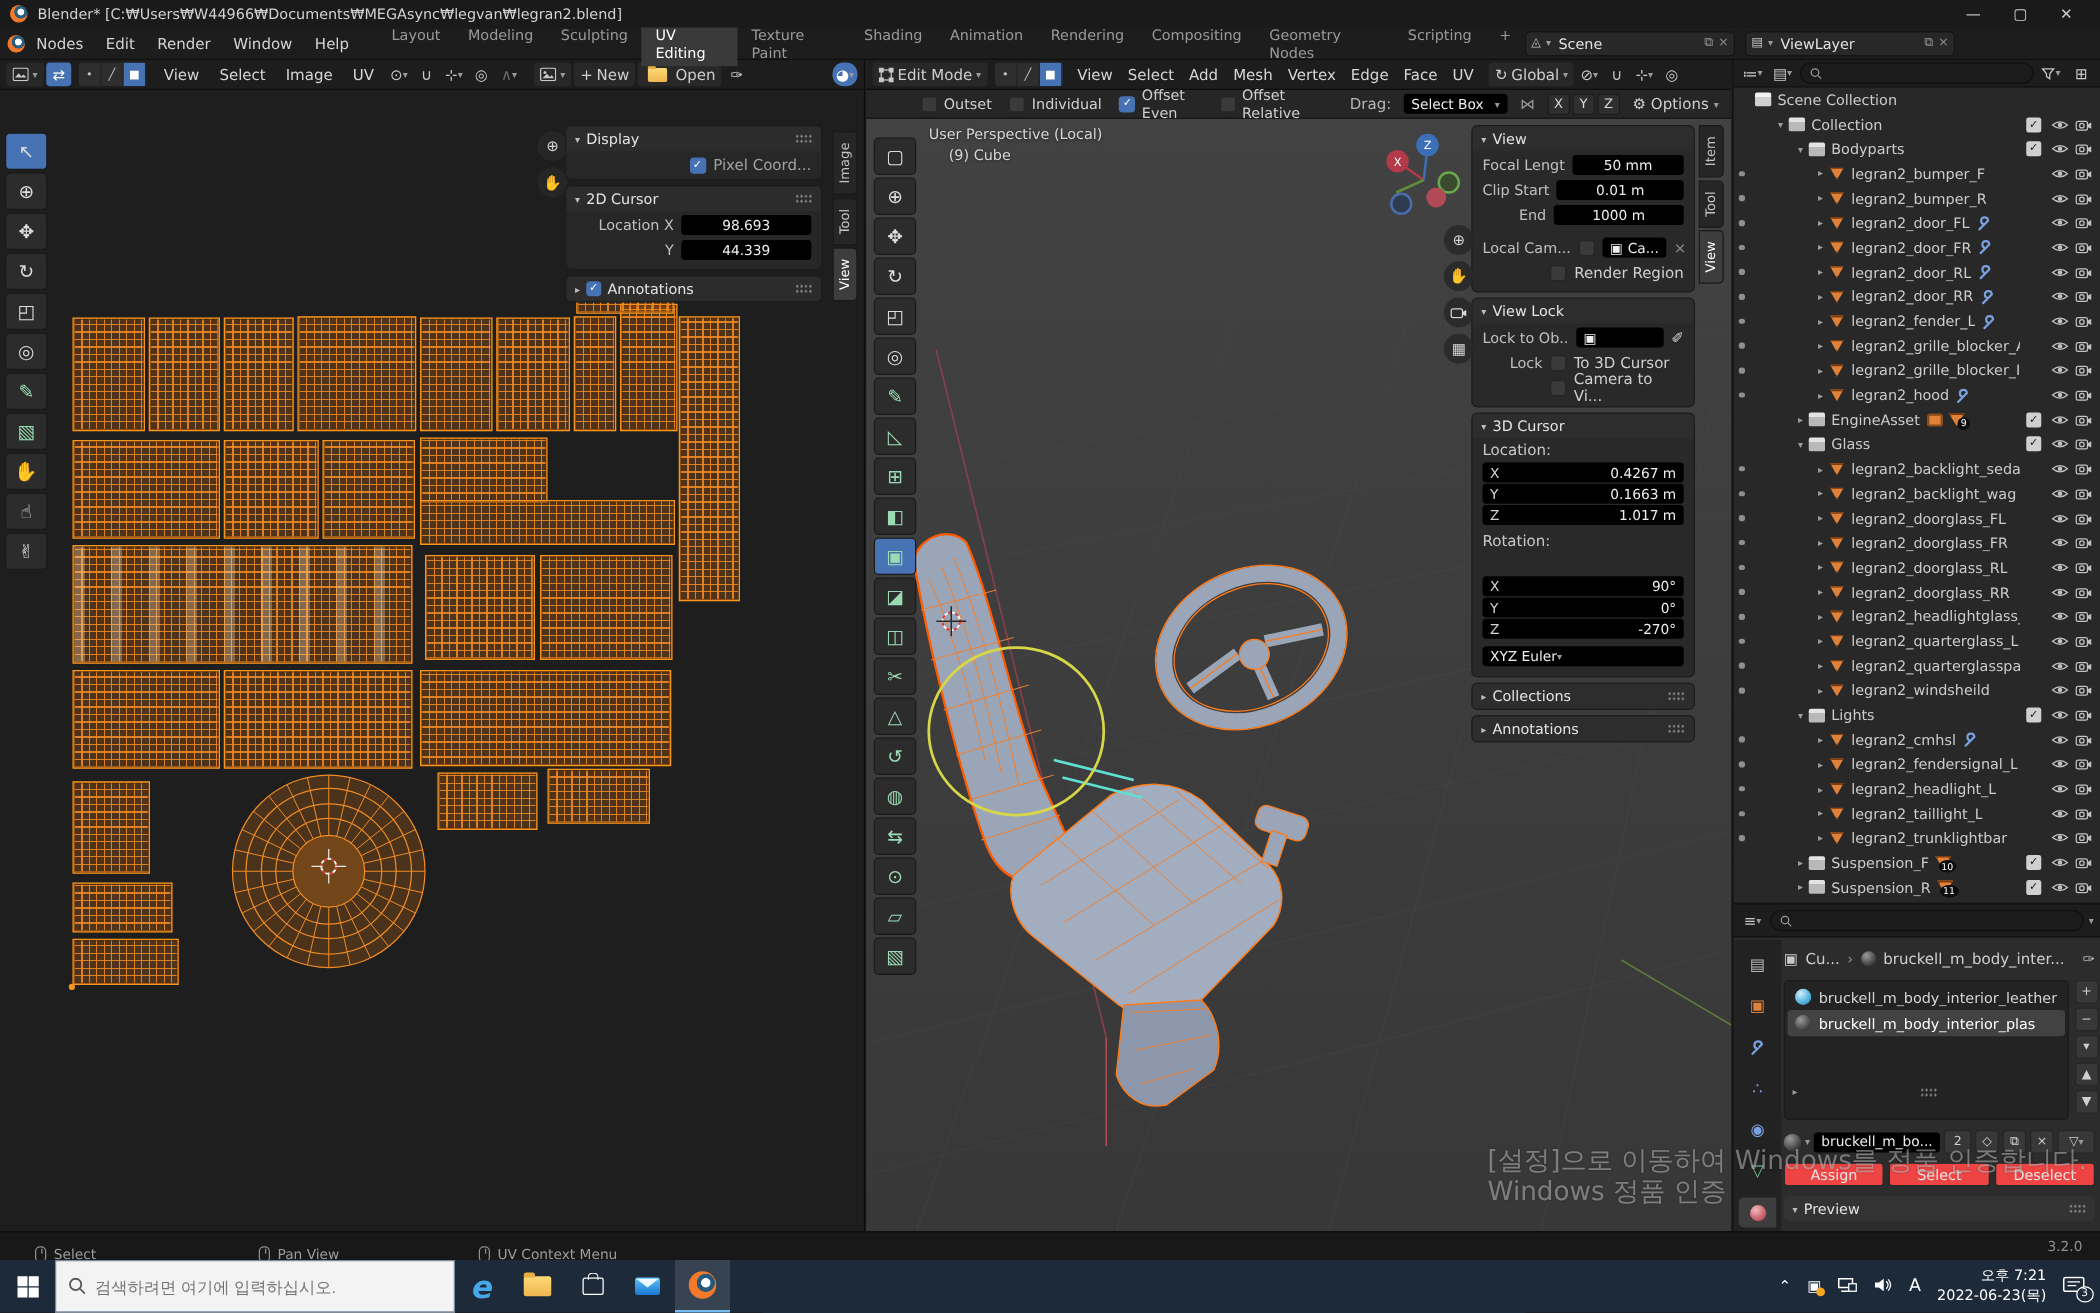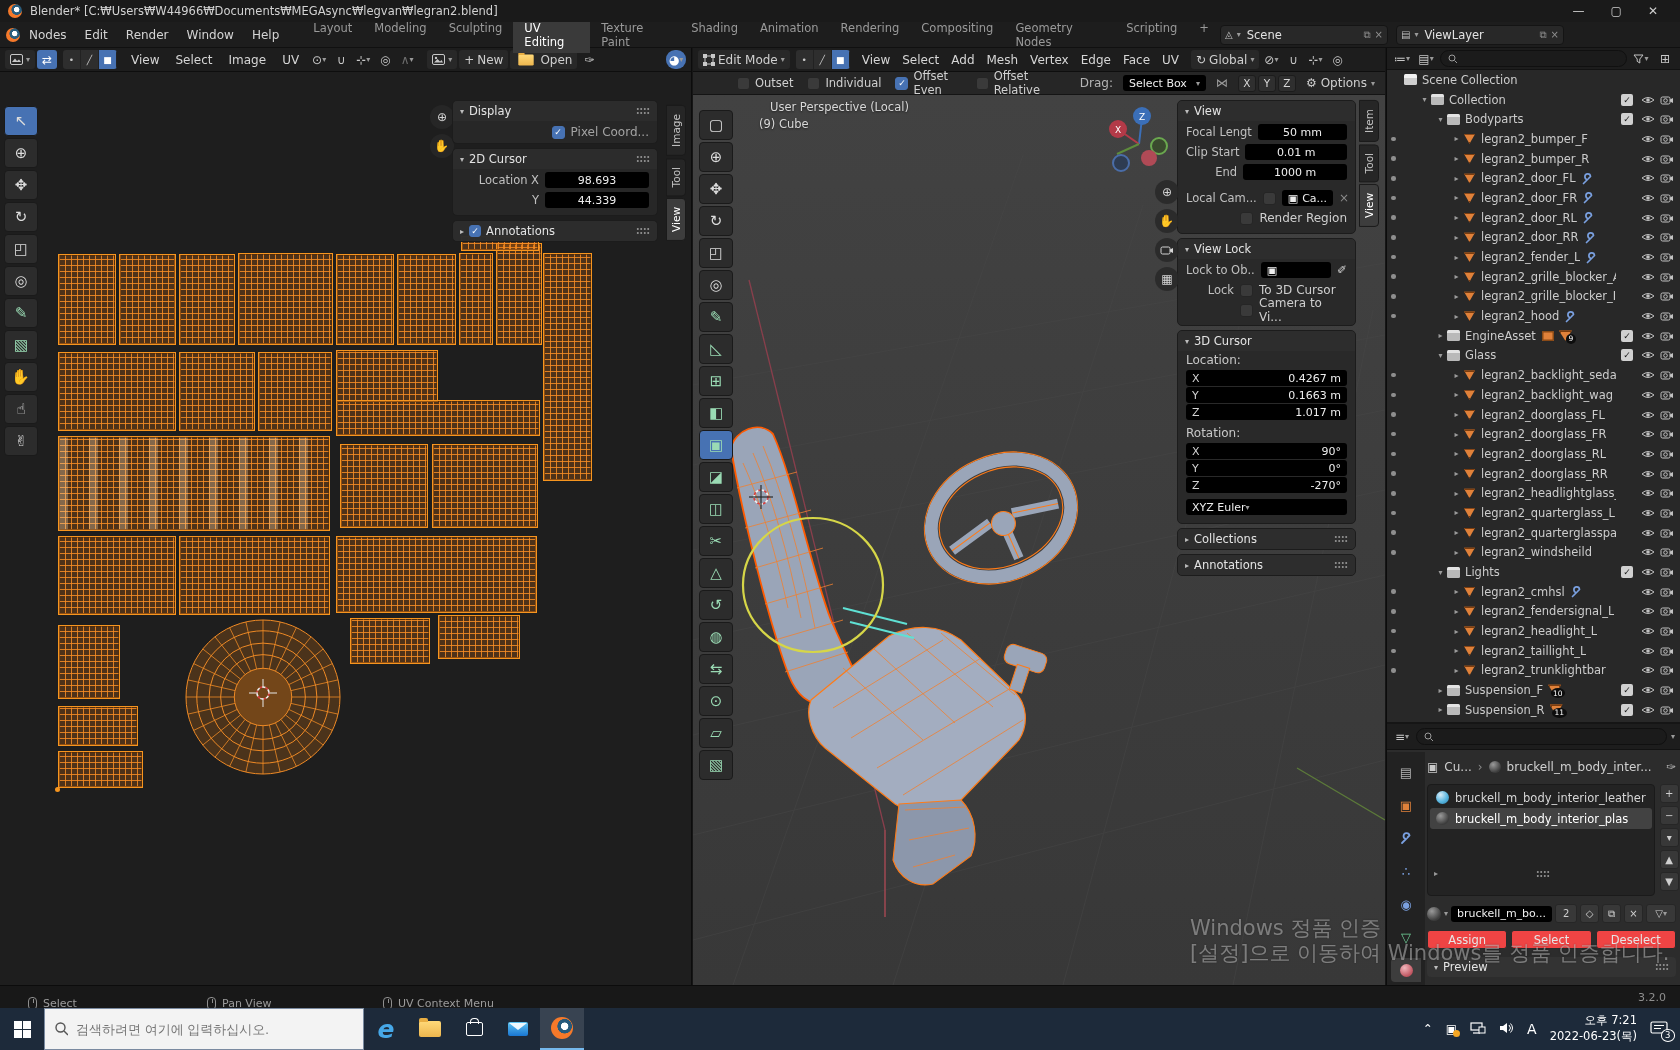--- a/index.html
+++ b/index.html
@@ -522,21 +522,21 @@
   <ellipse cx="120" cy="490" rx="70" ry="67" fill="none" stroke="#d6d648" stroke-width="2.2"></ellipse>
 
   <g>
    <circle cx="68" cy="402" r="7" fill="none" stroke="#d84040" stroke-width="1.6" stroke-dasharray="3 3"></circle>
    <circle cx="68" cy="402" r="7" fill="none" stroke="#f2f2f2" stroke-width="1.6" stroke-dasharray="3 3" stroke-dashoffset="3"></circle>
    <line x1="68" y1="390" x2="68" y2="414" stroke="#2a2a2a" stroke-width="1.2"></line>
    <line x1="56" y1="402" x2="80" y2="402" stroke="#2a2a2a" stroke-width="1.2"></line>
   </g>
  </svg>
 
- <div class="vp-label" style="left:77px;top:52px">User Perspective (Local)</div>
+ <div class="vp-label" style="left:50px;top:52px">User Perspective (Local)</div>
  <div class="vp-label" style="left:66px;top:69px">(9) Cube</div>
 
  <div class="vtoolbar" style="left:6px;top:62px">
 
  <div class="tbtn">
         <span class="ti" data-icon="select-box"></span>
       </div>
       <div class="tbtn">
         <span class="ti" data-icon="cursor"></span>
       </div>
@@ -685,21 +685,21 @@
           </div>
           <div class="nfield wide" style="width:auto">
             <span class="ax">Y</span>
             <span>0.1663 m</span>
           </div>
           <div class="nfield wide" style="width:auto">
             <span class="ax">Z</span>
             <span>1.017 m</span>
           </div>
         </div>
-   <div style="padding:5px 8px 2px;color:#c8c8c8">Rotation:</div>
+   <div style="padding:5px 8px 20px;color:#c8c8c8">Rotation:</div>
    <div style="display:flex;flex-direction:column;gap:1px;margin:1px 8px">
 
    <div class="nfield wide" style="width:auto">
             <span class="ax">X</span>
             <span>90°</span>
           </div>
           <div class="nfield wide" style="width:auto">
             <span class="ax">Y</span>
             <span>0°</span>
           </div>
@@ -1804,22 +1804,22 @@
       </span>
       <span class="sb-item" style="left: 383px;">
    <span class="mouse"></span>
         <span>UV Context Menu</span>
       </span>
     </div>
  <span style="margin-left:auto;padding-right:14px;color:#8f8f8f">3.2.0</span>
 </div>
 
 <div id="watermark">
+ <div>[설정]으로 이동하여 Windows를 정품 인증합니다.</div>
  <div>Windows 정품 인증</div>
- <div>[설정]으로 이동하여 Windows를 정품 인증합니다.</div>
 </div>
 
 <div id="taskbar">
  <div class="tb-app">
       <span class="winlogo">
         <i></i>
         <i></i>
         <i></i>
         <i></i>
       </span>

